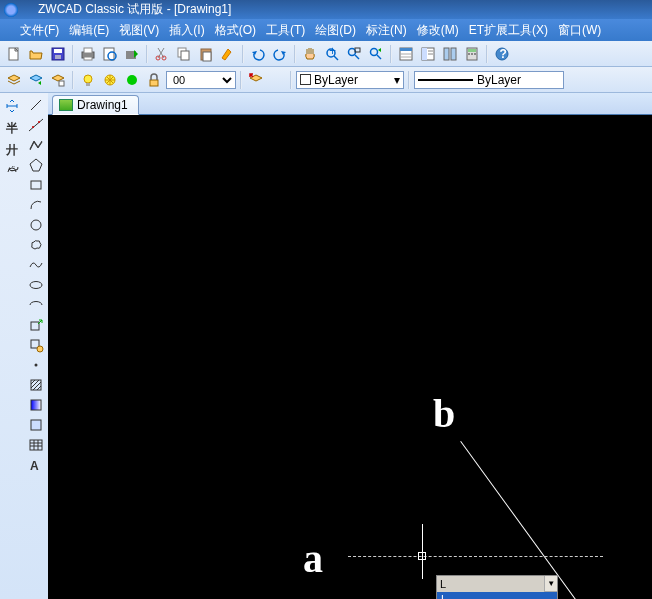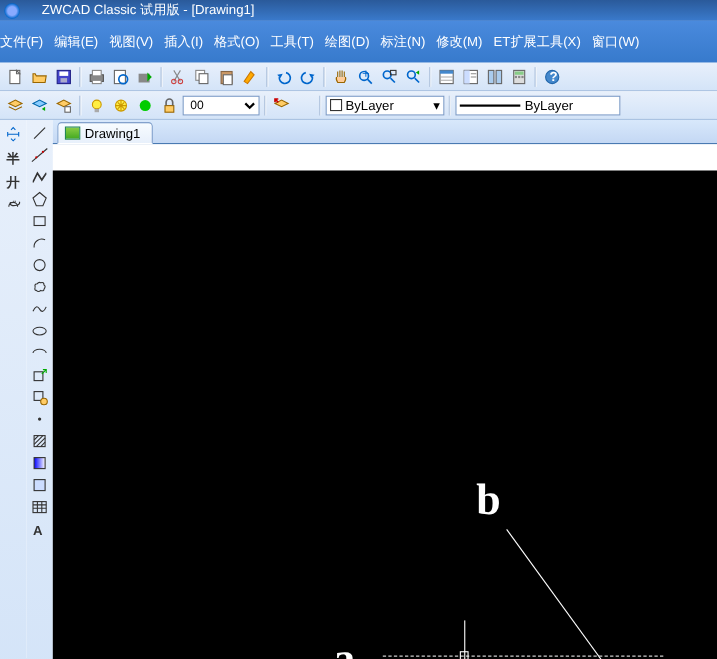--- a/index.html
+++ b/index.html
@@ -1,31 +1,31 @@
 <!DOCTYPE html>
 <html><head>
 <meta charset="utf-8">
 <style>
 * { margin: 0; padding: 0; box-sizing: border-box; font-family: "SimSun", Arial, sans-serif; font-size: 12px; }
 body { width: 652px; height: 599px; overflow: hidden; background: #fff; }
 .titlebar { background: linear-gradient(#2a5a9a, #3a7acc); height: 19px; display: flex; align-items: center; padding: 0 4px; color: #fff; gap: 16px; }
 .titlebar-icon { width: 14px; height: 14px; background: radial-gradient(circle, #8af 40%, #06c 70%); border-radius: 50%; margin-right: 4px; }
-.menubar { background: linear-gradient(#4a8add, #377acc); height: 38px; display: flex; align-items: center; padding: 0 0; gap: 10px; color: #fff; text-align: center; }
+.menubar { background: linear-gradient(#4a8add, #377acc); height: 22px; display: flex; align-items: center; padding: 0 20px; gap: 10px; color: #fff; text-align: center; }
 .menubar span { cursor: pointer; }
 .toolbar { background: linear-gradient(#e8f0fb, #d4e4f8); height: 26px; display: flex; align-items: center; padding: 2px 4px; gap: 2px; border-bottom: 1px solid #9cb8dc; }
 .tb-btn { width: 20px; height: 20px; display: flex; align-items: center; justify-content: center; border: 1px solid transparent; cursor: pointer; }
 .tb-sep { width: 2px; height: 18px; background: linear-gradient(to right, #a0b8d8, #fff); margin: 0 2px; }
 .tb-combo { height: 18px; border: 1px solid #7a9ac7; background: #fff; font-size: 11px; padding: 0 2px; }
 .layer-sw { width: 11px; height: 11px; border: 1px solid #333; background: #fff; display: inline-block; vertical-align: middle; margin-right: 3px; }
 .line-sw { display: inline-block; width: 55px; border-top: 2px solid #000; vertical-align: middle; margin-right: 4px; }
 .workspace { display: flex; height: calc(599px - 19px - 22px - 26px - 26px); }
 .left-tools { width: 24px; background: linear-gradient(#e8f0fb, #d4e4f8); display: flex; flex-direction: column; align-items: center; padding-top: 4px; gap: 4px; }
 .left-tools .lt { width: 18px; height: 18px; display: flex; align-items: center; justify-content: center; cursor: pointer; }
 .left-tools2 { width: 24px; background: linear-gradient(#e8f0fb, #d4e4f8); display: flex; flex-direction: column; align-items: center; padding-top: 4px; gap: 4px; }
-.canvas-area { flex: 1; display: flex; flex-direction: column; gap: 24px; }
+.canvas-area { flex: 1; display: flex; flex-direction: column; }
 .doc-tab-bar { height: 22px; background: linear-gradient(#d8e8fb, #c4d8f4); display: flex; align-items: flex-end; padding-left: 4px; border-bottom: 1px solid #4a7ab2; }
 .doc-tab { background: linear-gradient(#f8fcff, #e8f0fb); border: 1px solid #7a9ac7; border-bottom: 1px solid #fff; padding: 2px 10px 2px 6px; border-radius: 4px 4px 0 0; display: flex; align-items: center; gap: 4px; position: relative; top: 1px; }
 .doc-tab-icon { width: 14px; height: 12px; background: linear-gradient(#8c4, #4a2); border: 1px solid #285; }
 .canvas { flex: 1; background: #000; position: relative; overflow: hidden; }
 .cross-h { position: absolute; top: 441px; left: 300px; width: 255px; height: 1px; border-top: 1px dashed #ccc; }
 .cross-v { position: absolute; top: 409px; left: 374px; width: 1px; height: 55px; background: #fff; }
 .cross-box { position: absolute; top: 437px; left: 370px; width: 8px; height: 8px; border: 1px solid #fff; }
 .diag { position: absolute; top: 326px; left: 413px; width: 290px; height: 1px; background: #fff; transform: rotate(54deg); transform-origin: 0 0; }
 .hand-a { position: absolute; top: 420px; left: 255px; color: #fff; font-size: 40px; font-weight: bold; font-family: "Comic Sans MS", cursive; }
 .hand-b { position: absolute; top: 275px; left: 385px; color: #fff; font-size: 40px; font-weight: bold; font-family: "Comic Sans MS", cursive; }

